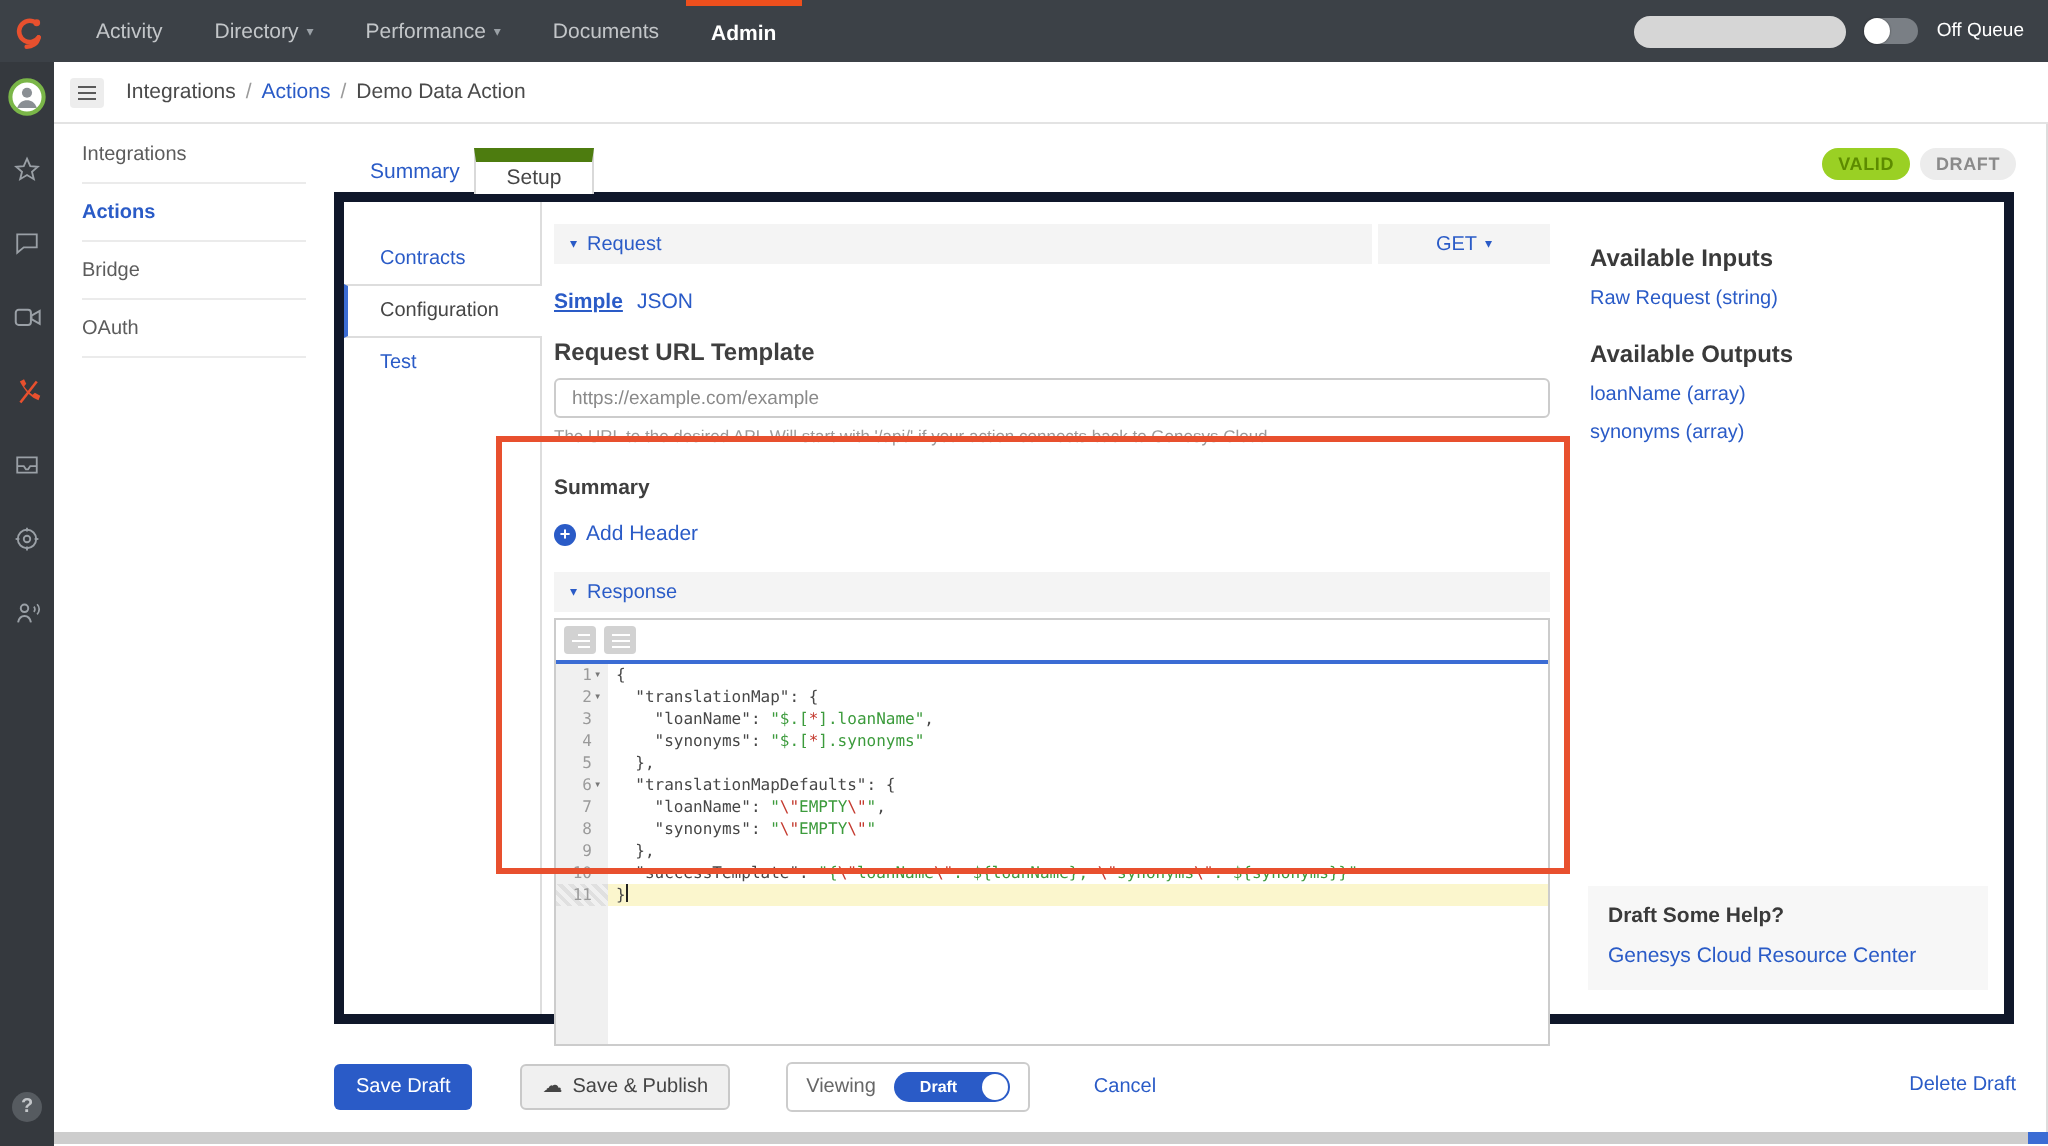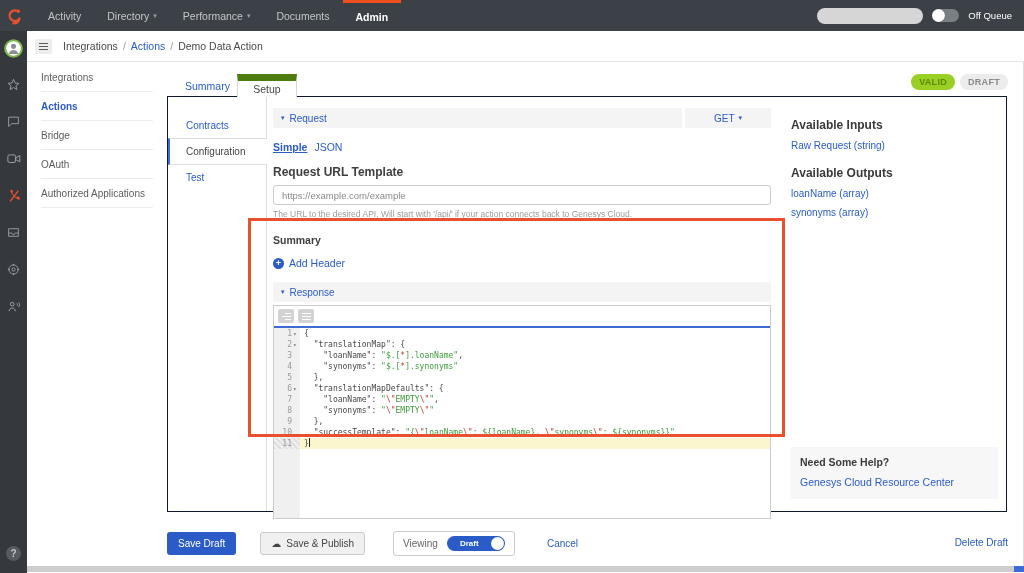--- a/index.html
+++ b/index.html
@@ -58,21 +58,21 @@
   .tab-setup { position:absolute; left:237px; top:74px; width:60px; height:23px; background:#fff;
     border:1px solid #d9d9d9; border-bottom:none; border-top:7px solid #4d7c0f; z-index:6;
     display:flex; align-items:center; justify-content:center; font-size:10.5px; color:#454545; }
   .badges { position:absolute; right:16px; top:74px; display:flex; gap:5px; z-index:6; }
   .badge { font-size:9px; font-weight:bold; padding:3px 8px; border-radius:9px; letter-spacing:.3px; }
   .badge.valid { background:#9ad024; color:#5d8b00; }
   .badge.draft { background:#ececec; color:#8a8a8a; }
 
   
   .card { position:absolute; left:167px; top:96px; width:840px; height:416px; background:#fff;
-    border:1px solid #0f172a; display:flex; z-index:4;justify-content:center; }
+    border:5px solid #0f172a; display:flex; z-index:4;justify-content:center; }
   .subtabs { width:99px; padding-top:16px; border-right:1px solid #ddd; }
   .subtab { padding:7px 0 7px 18px; font-size:10px; color:#2a5bc7; }
   .subtab.active { color:#454545; background:#fff; margin-right:-1px;
     border:1px solid #ddd; border-right:none; border-left:2px solid #3b6cd4; padding-left:16px; }
 
   .center { width:521px; padding:11px 17px 0 6px; }
   .bar-row { display:flex; gap:3px; height:20px; }
   .collapsible { flex:1; background:#f4f4f4; display:flex; align-items:center; gap:5px;
     padding-left:8px; font-size:10px; color:#2a5bc7; }
   .bar-caret { font-size:7px; }
@@ -258,21 +258,20 @@
     <span class="crumb-sep">/</span>
     <span>Demo Data Action</span>
   </div>
 </div>
 
 <div class="sidebar">
   <div class="side-item">Integrations</div>
   <div class="side-item active">Actions</div>
   <div class="side-item">Bridge</div>
   <div class="side-item">OAuth</div>
-  <div class="side-item">Authorized Applications</div>
 </div>
 
 <div class="tab-summary">Summary</div>
 <div class="tab-setup">Setup</div>
 <div class="badges">
   <span class="badge valid">VALID</span>
   <span class="badge draft">DRAFT</span>
 </div>
 
 <div class="card">
@@ -410,21 +409,21 @@
     </div>
   </div>
 
   <div class="right-panel">
     <div class="rp-title">Available Inputs</div>
     <div class="rp-link">Raw Request (string)</div>
     <div class="rp-title second">Available Outputs</div>
     <div class="rp-link">loanName (array)</div>
     <div class="rp-link">synonyms (array)</div>
     <div class="help-box">
-      <div class="help-title">Need Some Help?</div>
+      <div class="help-title">Draft Some Help?</div>
       <div class="help-link">Genesys Cloud Resource Center</div>
     </div>
   </div>
 </div>
 
 <div class="footer">
   <button class="btn-primary">Save Draft</button>
   <button class="btn-secondary">
     <span class="cloud-icon">☁</span>
     <span>Save &amp; Publish</span>

